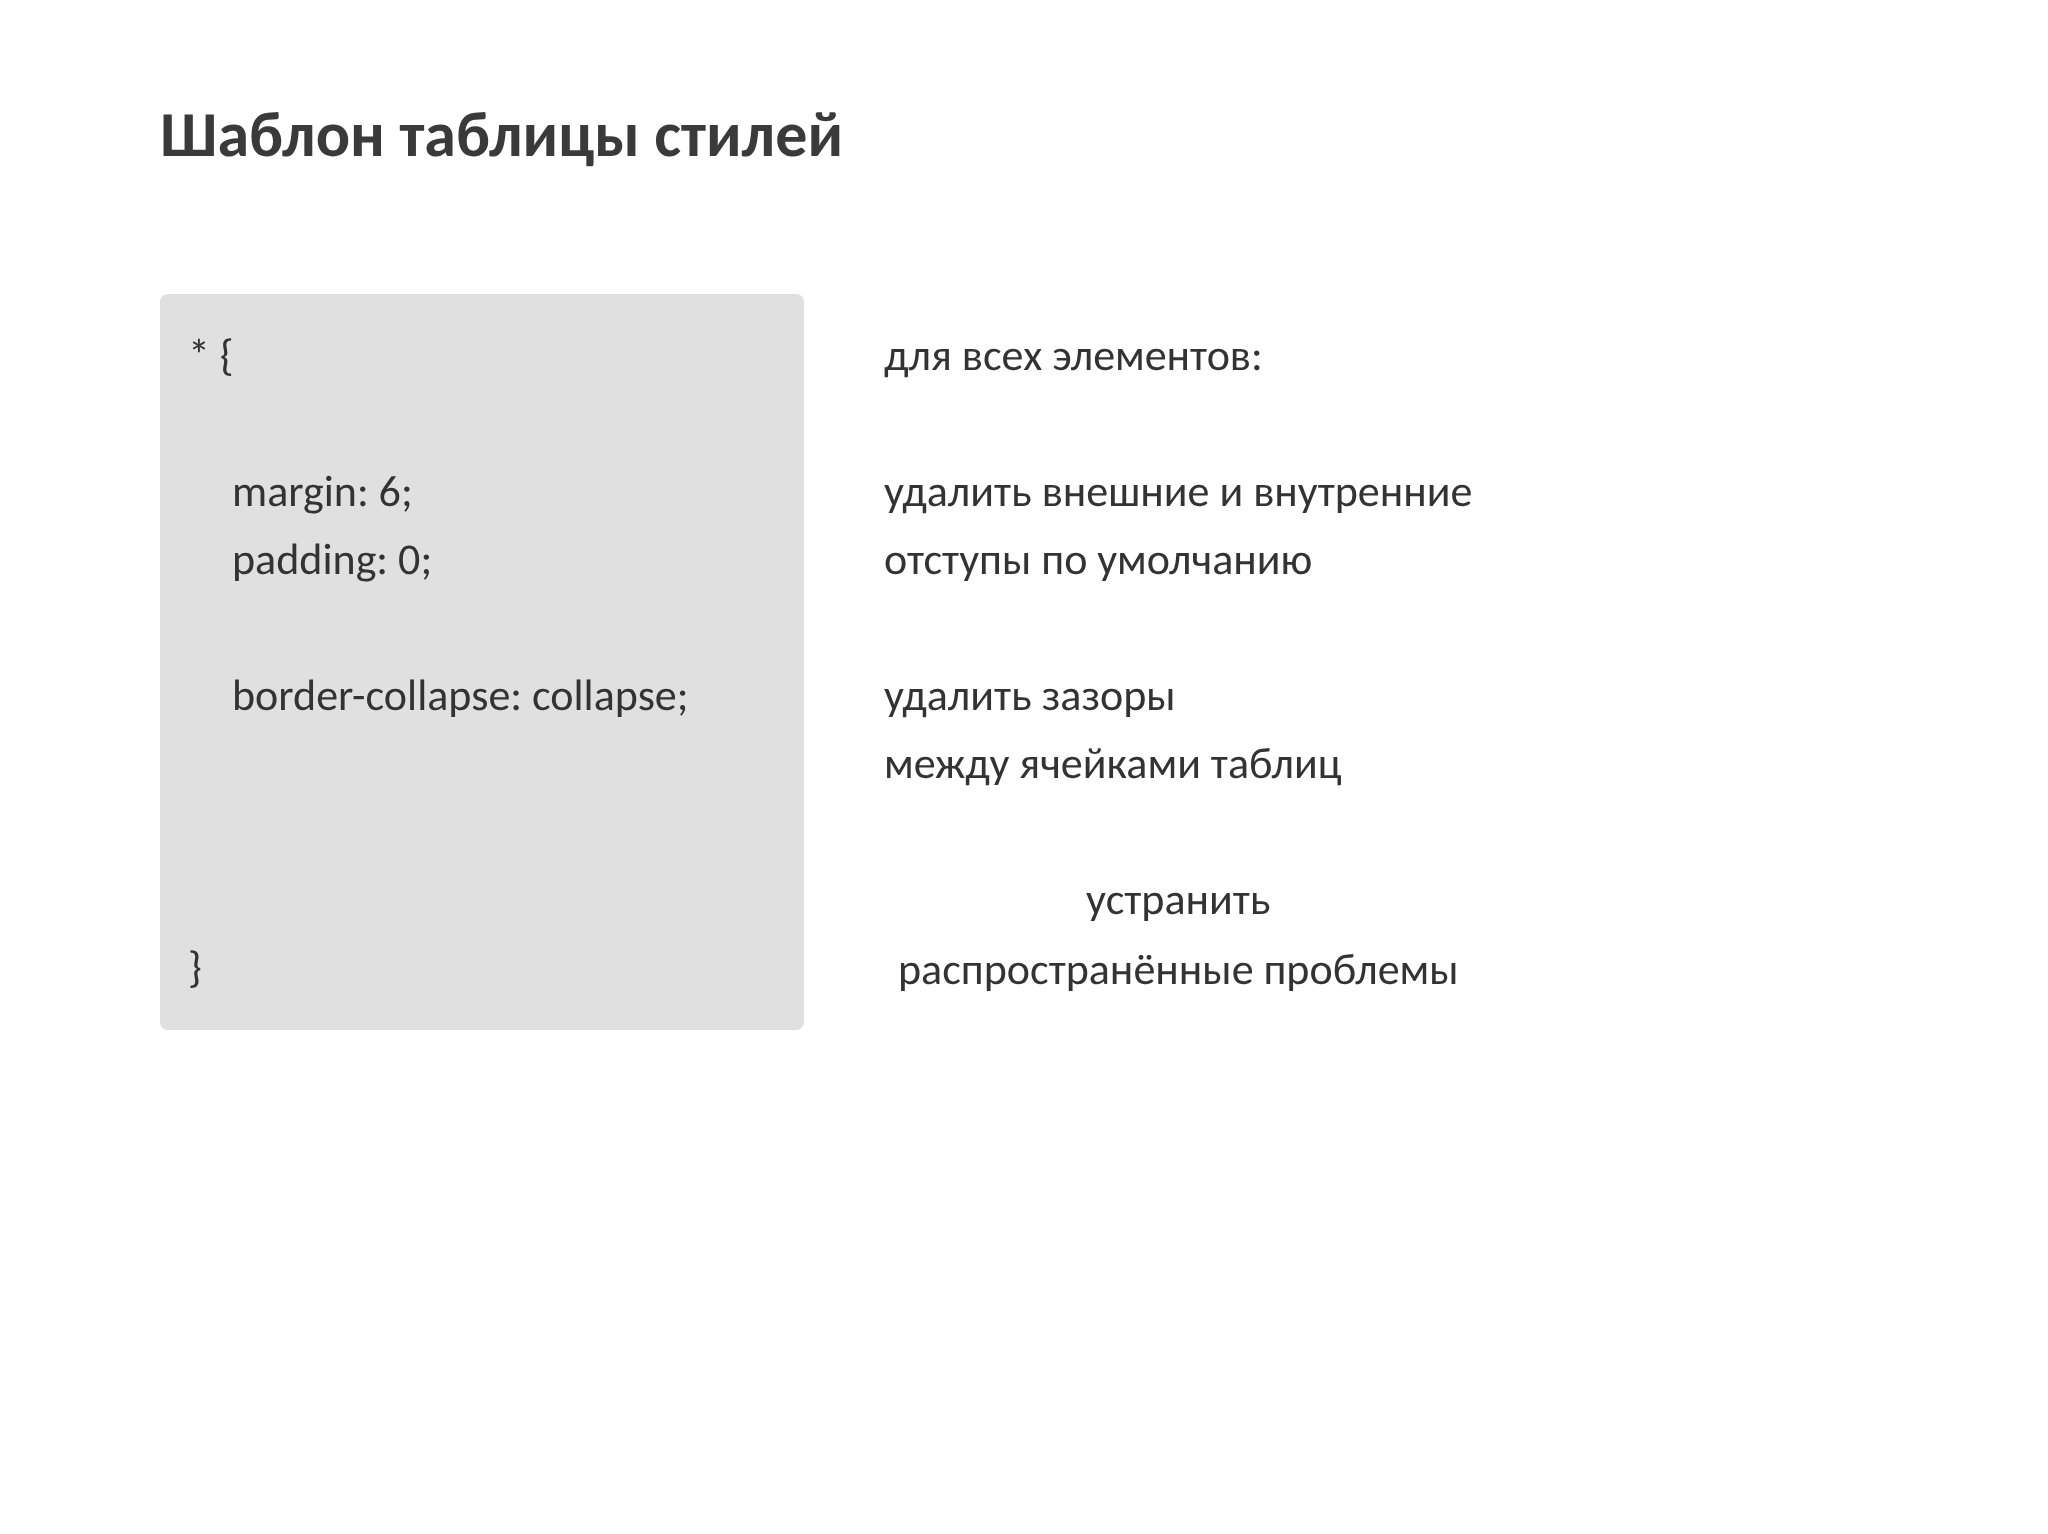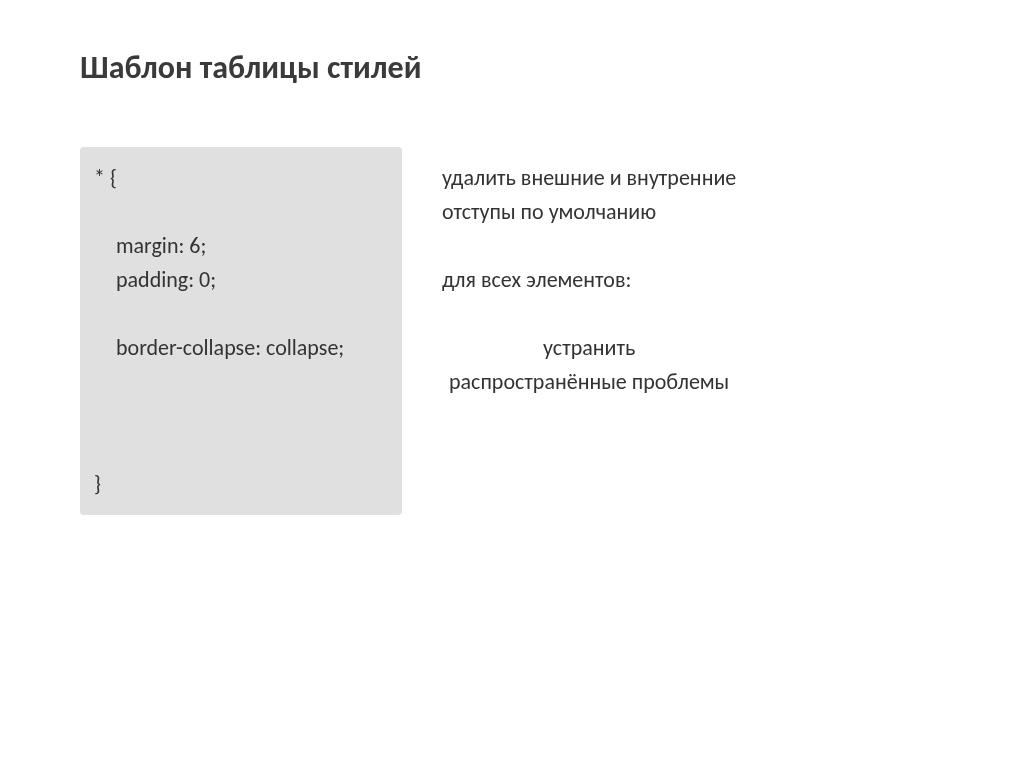--- a/index.html
+++ b/index.html
@@ -70,24 +70,28 @@
     <div class="gap"></div>
     <div class="indent">border-collapse: collapse;</div>
     <div class="gap"></div>
     <div class="gap"></div>
     <div class="gap"></div>
     <div>}</div>
   </div>
 
   <div class="explanations">
     <div class="group">
+      <div>для всех элементов:</div>
+    </div>
+    <div class="group">
       <div>удалить внешние и внутренние</div>
       <div>отступы по умолчанию</div>
     </div>
     <div class="group">
-      <div>для всех элементов:</div>
+      <div>удалить зазоры</div>
+      <div>между ячейками таблиц</div>
     </div>
     <div class="group">
       <div>устранить</div>
       <div>распространённые проблемы</div>
     </div>
   </div>
 </div>
 
 </body></html>

